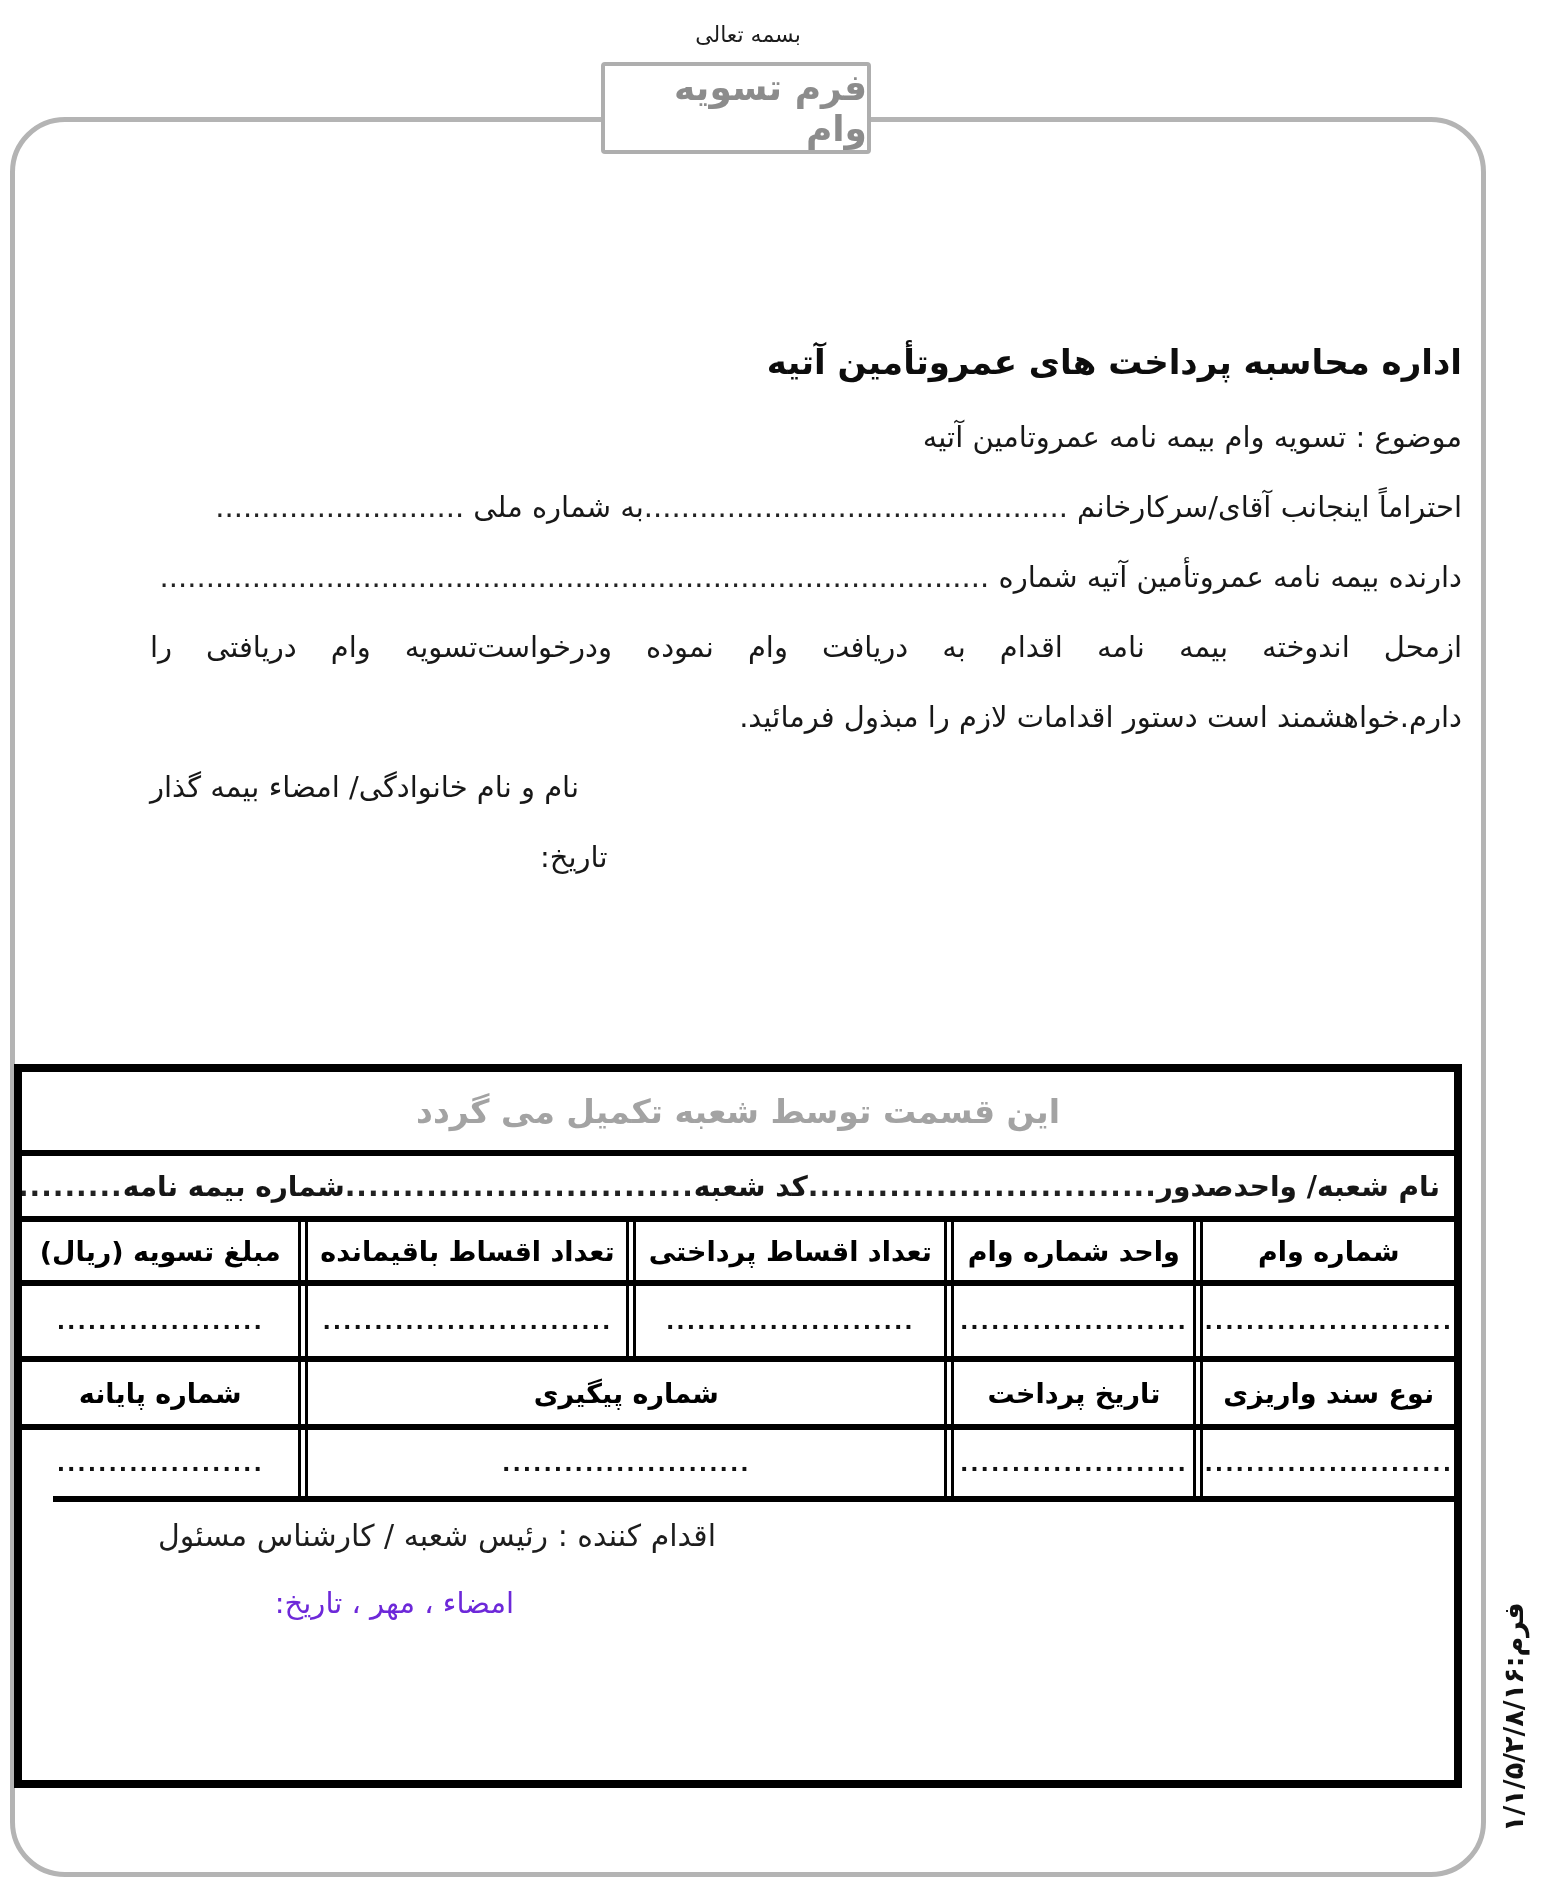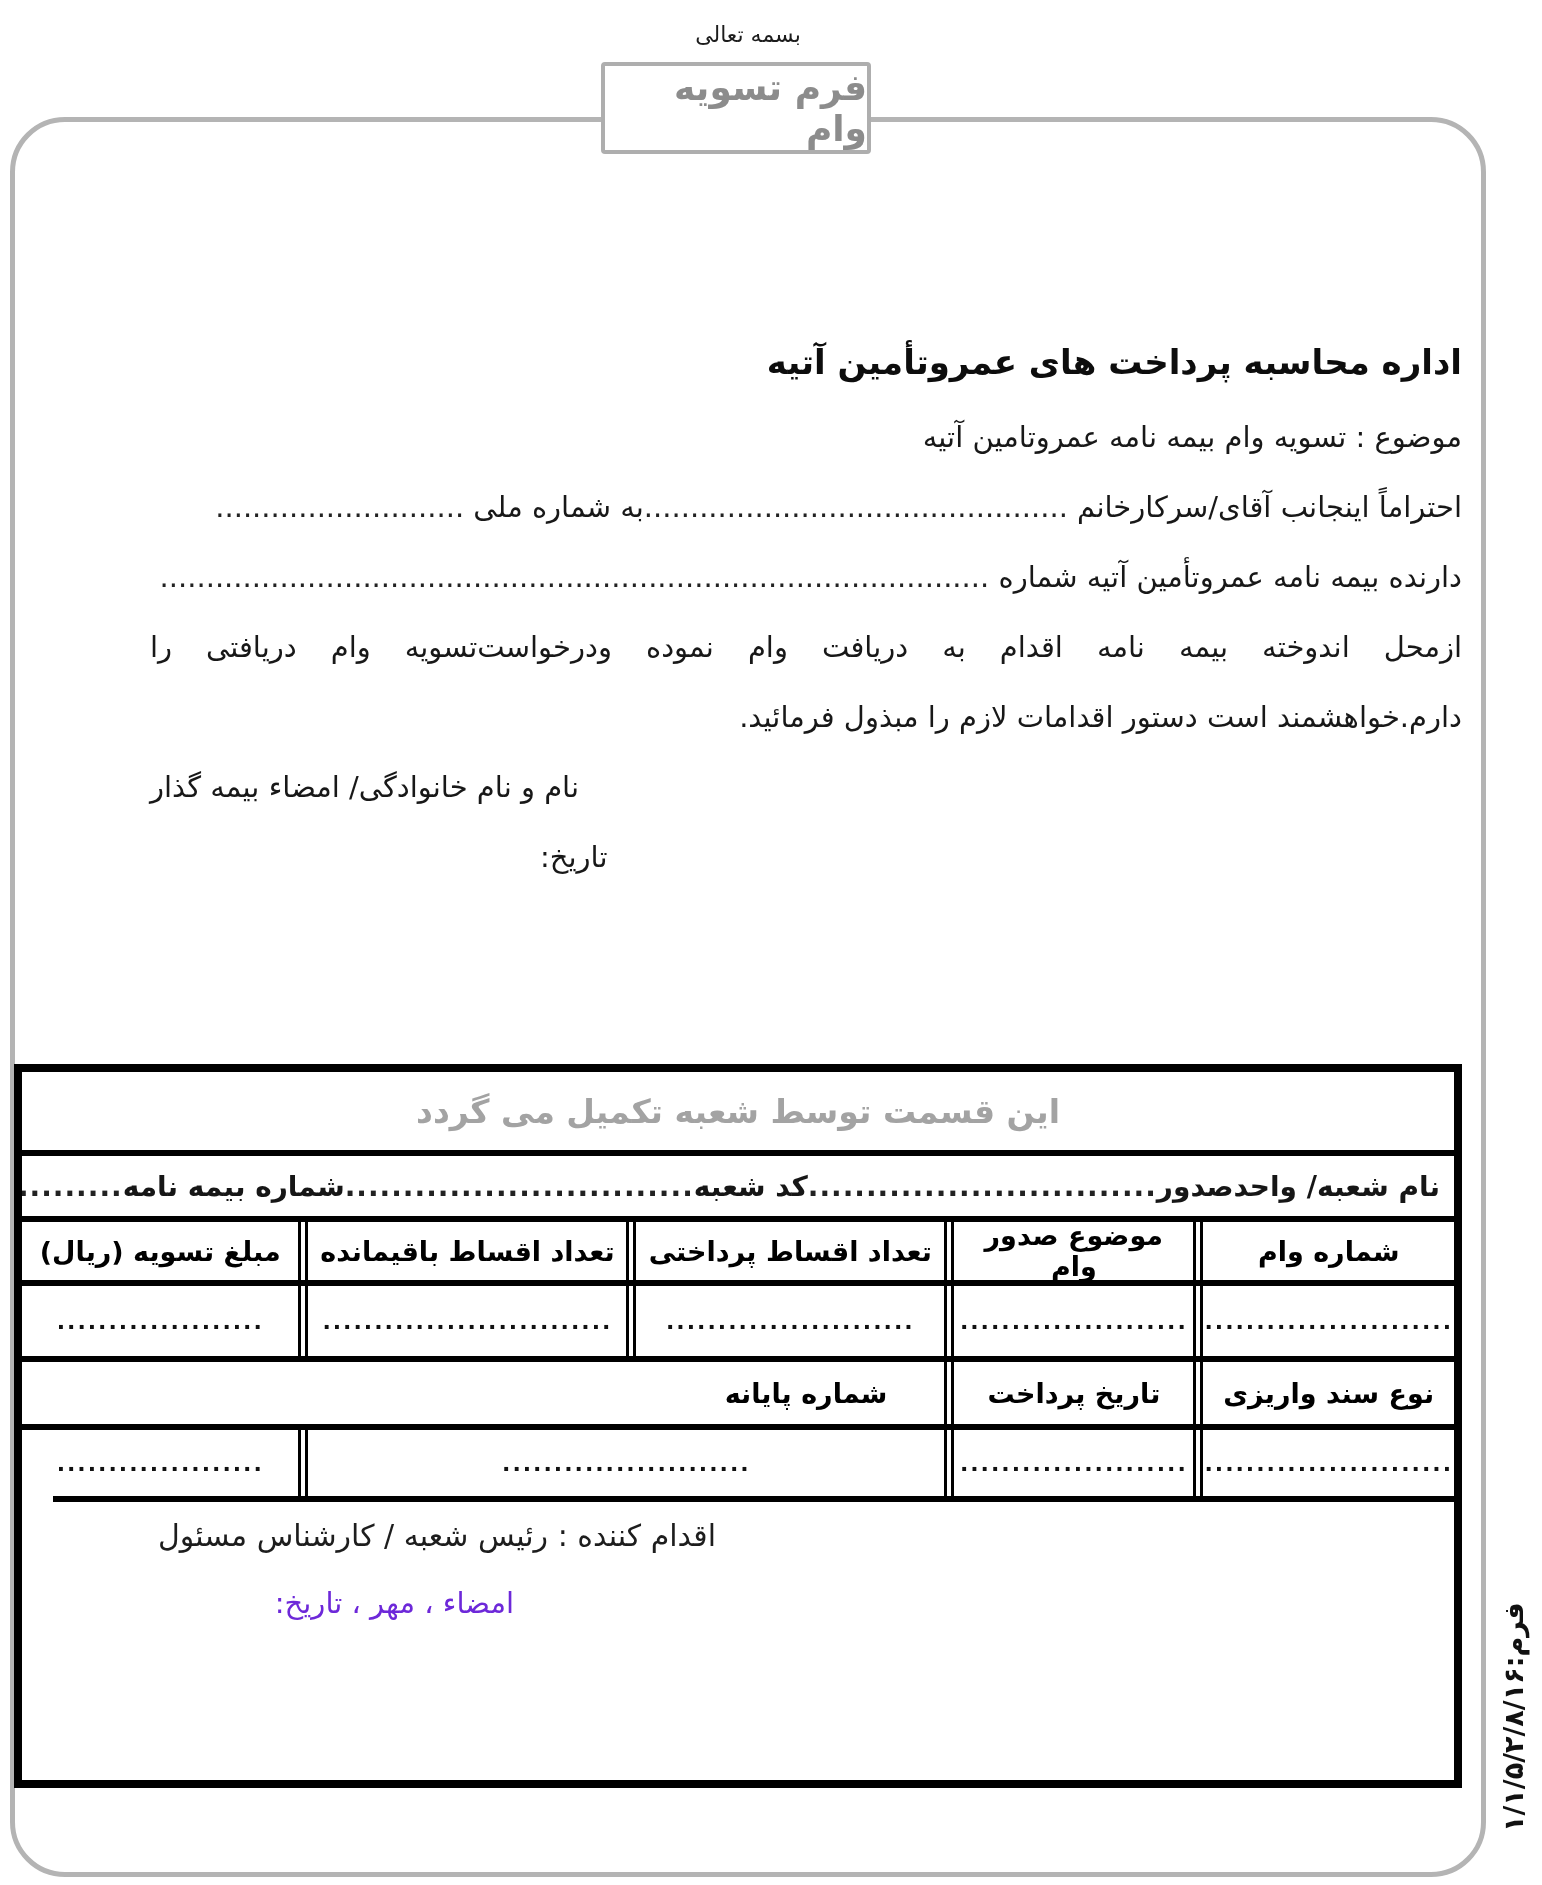--- a/index.html
+++ b/index.html
@@ -113,37 +113,38 @@
         <span class="dots">..............................</span>
         <span>کد شعبه</span>
         <span class="dots">..............................</span>
         <span>شماره بیمه نامه </span>
         <span class="dots">................................................</span>
       </div>
   </div>
 
   <div class="frow r3">
     <div class="fcell colhead c1">شماره وام</div>
-    <div class="fcell colhead c2">موضوع صدور وام</div>
+    <div class="fcell colhead c2">واحد شماره وام</div>
     <div class="fcell colhead c3">تعداد اقساط پرداختی</div>
     <div class="fcell colhead c4">تعداد اقساط باقیمانده</div>
     <div class="fcell colhead c5">مبلغ تسویه (ریال)</div>
   </div>
 
   <div class="frow r4">
     <div class="fcell dotcell c1">........................</div>
     <div class="fcell dotcell c2">......................</div>
     <div class="fcell dotcell c3">........................</div>
     <div class="fcell dotcell c4">............................</div>
     <div class="fcell dotcell c5">....................</div>
   </div>
 
   <div class="frow r5">
     <div class="fcell colhead c1">نوع سند واریزی</div>
     <div class="fcell colhead c2">تاریخ پرداخت</div>
+    <div class="fcell colhead cwide">شماره پیگیری</div>
     <div class="fcell colhead c5">شماره پایانه</div>
   </div>
 
   <div class="frow r6">
     <div class="fcell dotcell c1">........................</div>
     <div class="fcell dotcell c2">......................</div>
     <div class="fcell dotcell cwide">........................</div>
     <div class="fcell dotcell c5">....................</div>
   </div>
 

